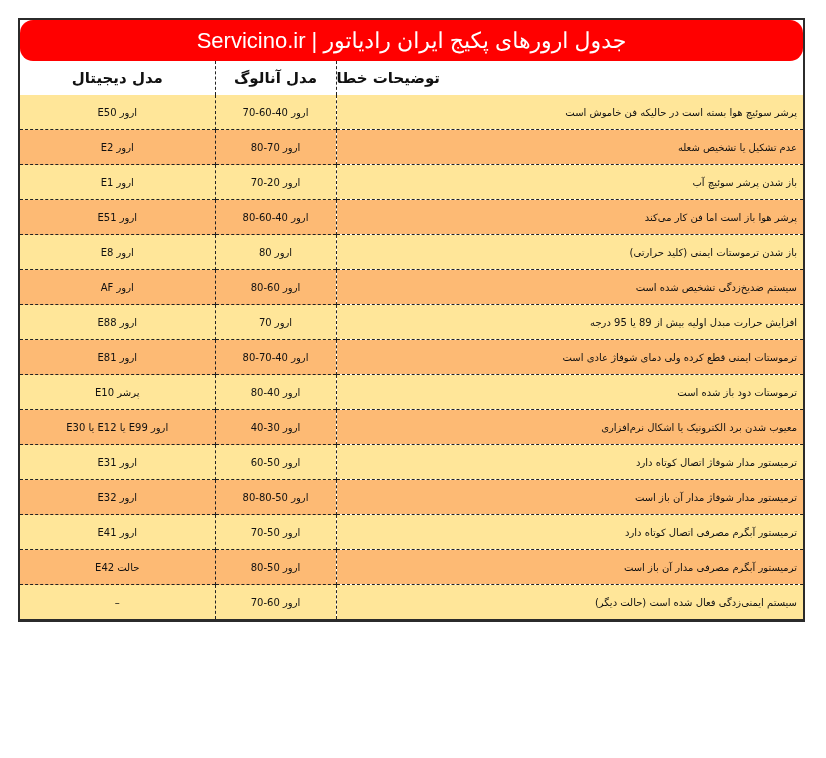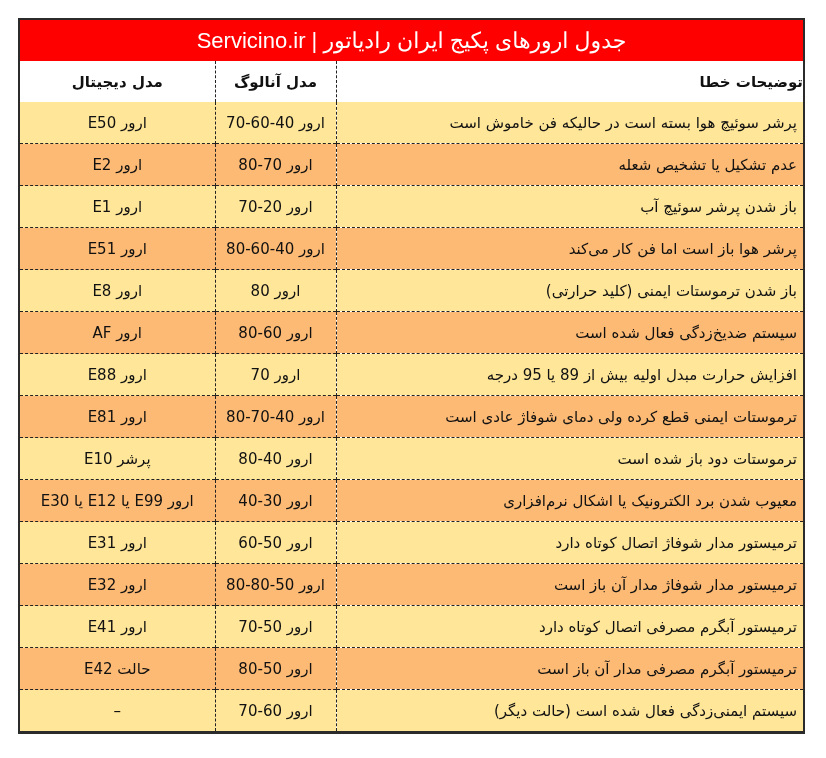--- a/index.html
+++ b/index.html
@@ -7,26 +7,27 @@
   .table-wrap {
     position: absolute; left: 18px; top: 18px; width: 787px;
     border: 2px solid #2b2b2b; border-bottom-width: 3px; box-sizing: border-box;
     background: #ffffff;
   }
   .title-bar {
     height: 41px; background: #ff0000; color: #ffffff;
     display: flex; align-items: center; justify-content: center;
     font-family: "Liberation Sans", sans-serif; font-size: 22px;
     direction: rtl;
+    border-radius: 13px;
   }
   table { width: 100%; border-collapse: collapse; table-layout: fixed; direction: rtl; }
-  td, th { height: 41px; padding: 0; font-family: "DejaVu Sans", sans-serif; color: #111; }
+  td, th { height: 34px; padding: 0; font-family: "DejaVu Sans", sans-serif; color: #111; }
   th { font-weight: bold; font-size: 15px; text-align: center; background: #ffffff; }
-  th.desc-h { text-align: right; }
-  td { font-size: 15px; }
+  th.desc-h { text-align: left; }
+  td { font-size: 10px; }
   tr { border-bottom: 1.5px dashed #222; }
   tr:last-child { border-bottom: none; }
   td + td, th + th { border-right: 1.5px dashed #222; }
   td.desc { text-align: right; padding-right: 6px; white-space: nowrap; overflow: hidden; padding-left: 12px; }
   td.analog, td.digital { text-align: center; white-space: nowrap; }
   tr.odd td { background: #ffe699; }
   tr.even td { background: #fdba74; }
   col.c-desc { width: 467px; }
   col.c-analog { width: 121px; }
   col.c-digital { width: 195px; }
@@ -69,21 +70,21 @@
           <td class="desc">پرشر هوا باز است اما فن کار می‌کند</td>
           <td class="analog">ارور 40-60-80</td>
           <td class="digital">ارور E51</td>
         </tr>
         <tr class="odd">
           <td class="desc">باز شدن ترموستات ایمنی (کلید حرارتی)</td>
           <td class="analog">ارور 80</td>
           <td class="digital">ارور E8</td>
         </tr>
         <tr class="even">
-          <td class="desc">سیستم ضدیخ‌زدگی فعال شده است</td>
+          <td class="desc">سیستم ضدیخ‌زدگی تشخیص شده است</td>
           <td class="analog">ارور 60-80</td>
           <td class="digital">ارور AF</td>
         </tr>
         <tr class="odd">
           <td class="desc">افزایش حرارت مبدل اولیه بیش از 89 یا 95 درجه</td>
           <td class="analog">ارور 70</td>
           <td class="digital">ارور E88</td>
         </tr>
         <tr class="even">
           <td class="desc">ترموستات ایمنی قطع کرده ولی دمای شوفاژ عادی است</td>

